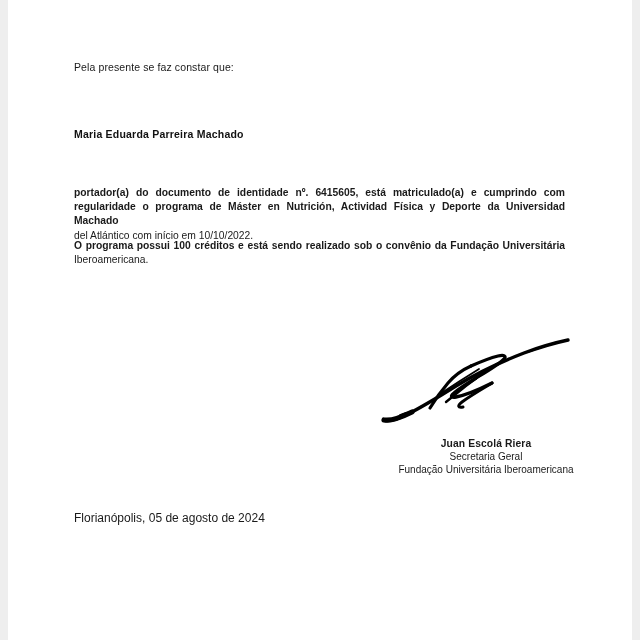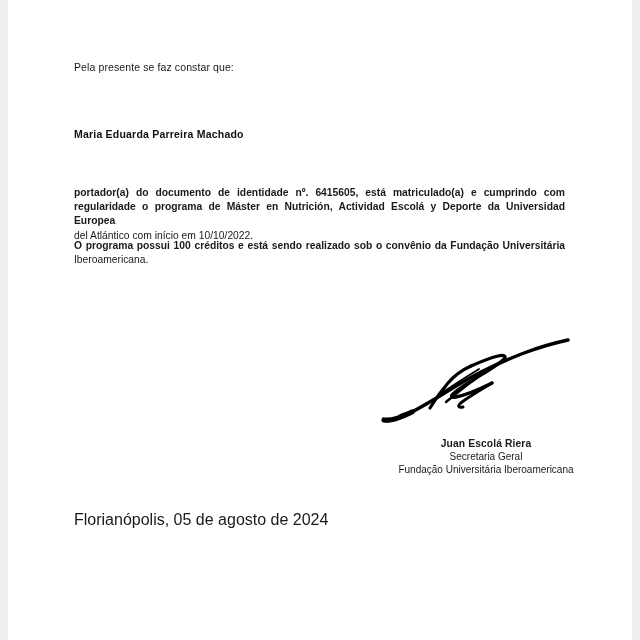--- a/index.html
+++ b/index.html
@@ -120,40 +120,40 @@
   }
   .sig-org {
     font-size: 10px;
     line-height: 13px;
   }
 
   .date-line {
     position: absolute;
     top: 511px;
     left: 0;
-    font-size: 16px;
+    font-size: 12px;
     color: #1a1a1a;
   }
 </style>
 </head>
 <body>
 
 <div class="gutter-left"></div>
 <div class="gutter-right"></div>
 
 <div class="page">
   <div class="content">
 
     <div class="intro">Pela presente se faz constar que:</div>
 
     <div class="student-name">Maria Eduarda Parreira Machado</div>
 
     <div class="body-para para-1">
       <span class="ln just">portador(a) do documento de identidade nº. 6415605, está matriculado(a) e cumprindo com</span>
-      <span class="ln just">regularidade o programa de Máster en Nutrición, Actividad Escolá y Deporte da Universidad Europea</span>
+      <span class="ln just">regularidade o programa de Máster en Nutrición, Actividad Física y Deporte da Universidad Machado</span>
       <span class="ln last">del Atlántico com início em 10/10/2022.</span>
     </div>
 
     <div class="body-para para-2">
       <span class="ln just">O programa possui 100 créditos e está sendo realizado sob o convênio da Fundação Universitária</span>
       <span class="ln last">Iberoamericana.</span>
     </div>
 
     <div class="date-line">Florianópolis, 05 de agosto de 2024</div>
   </div>

